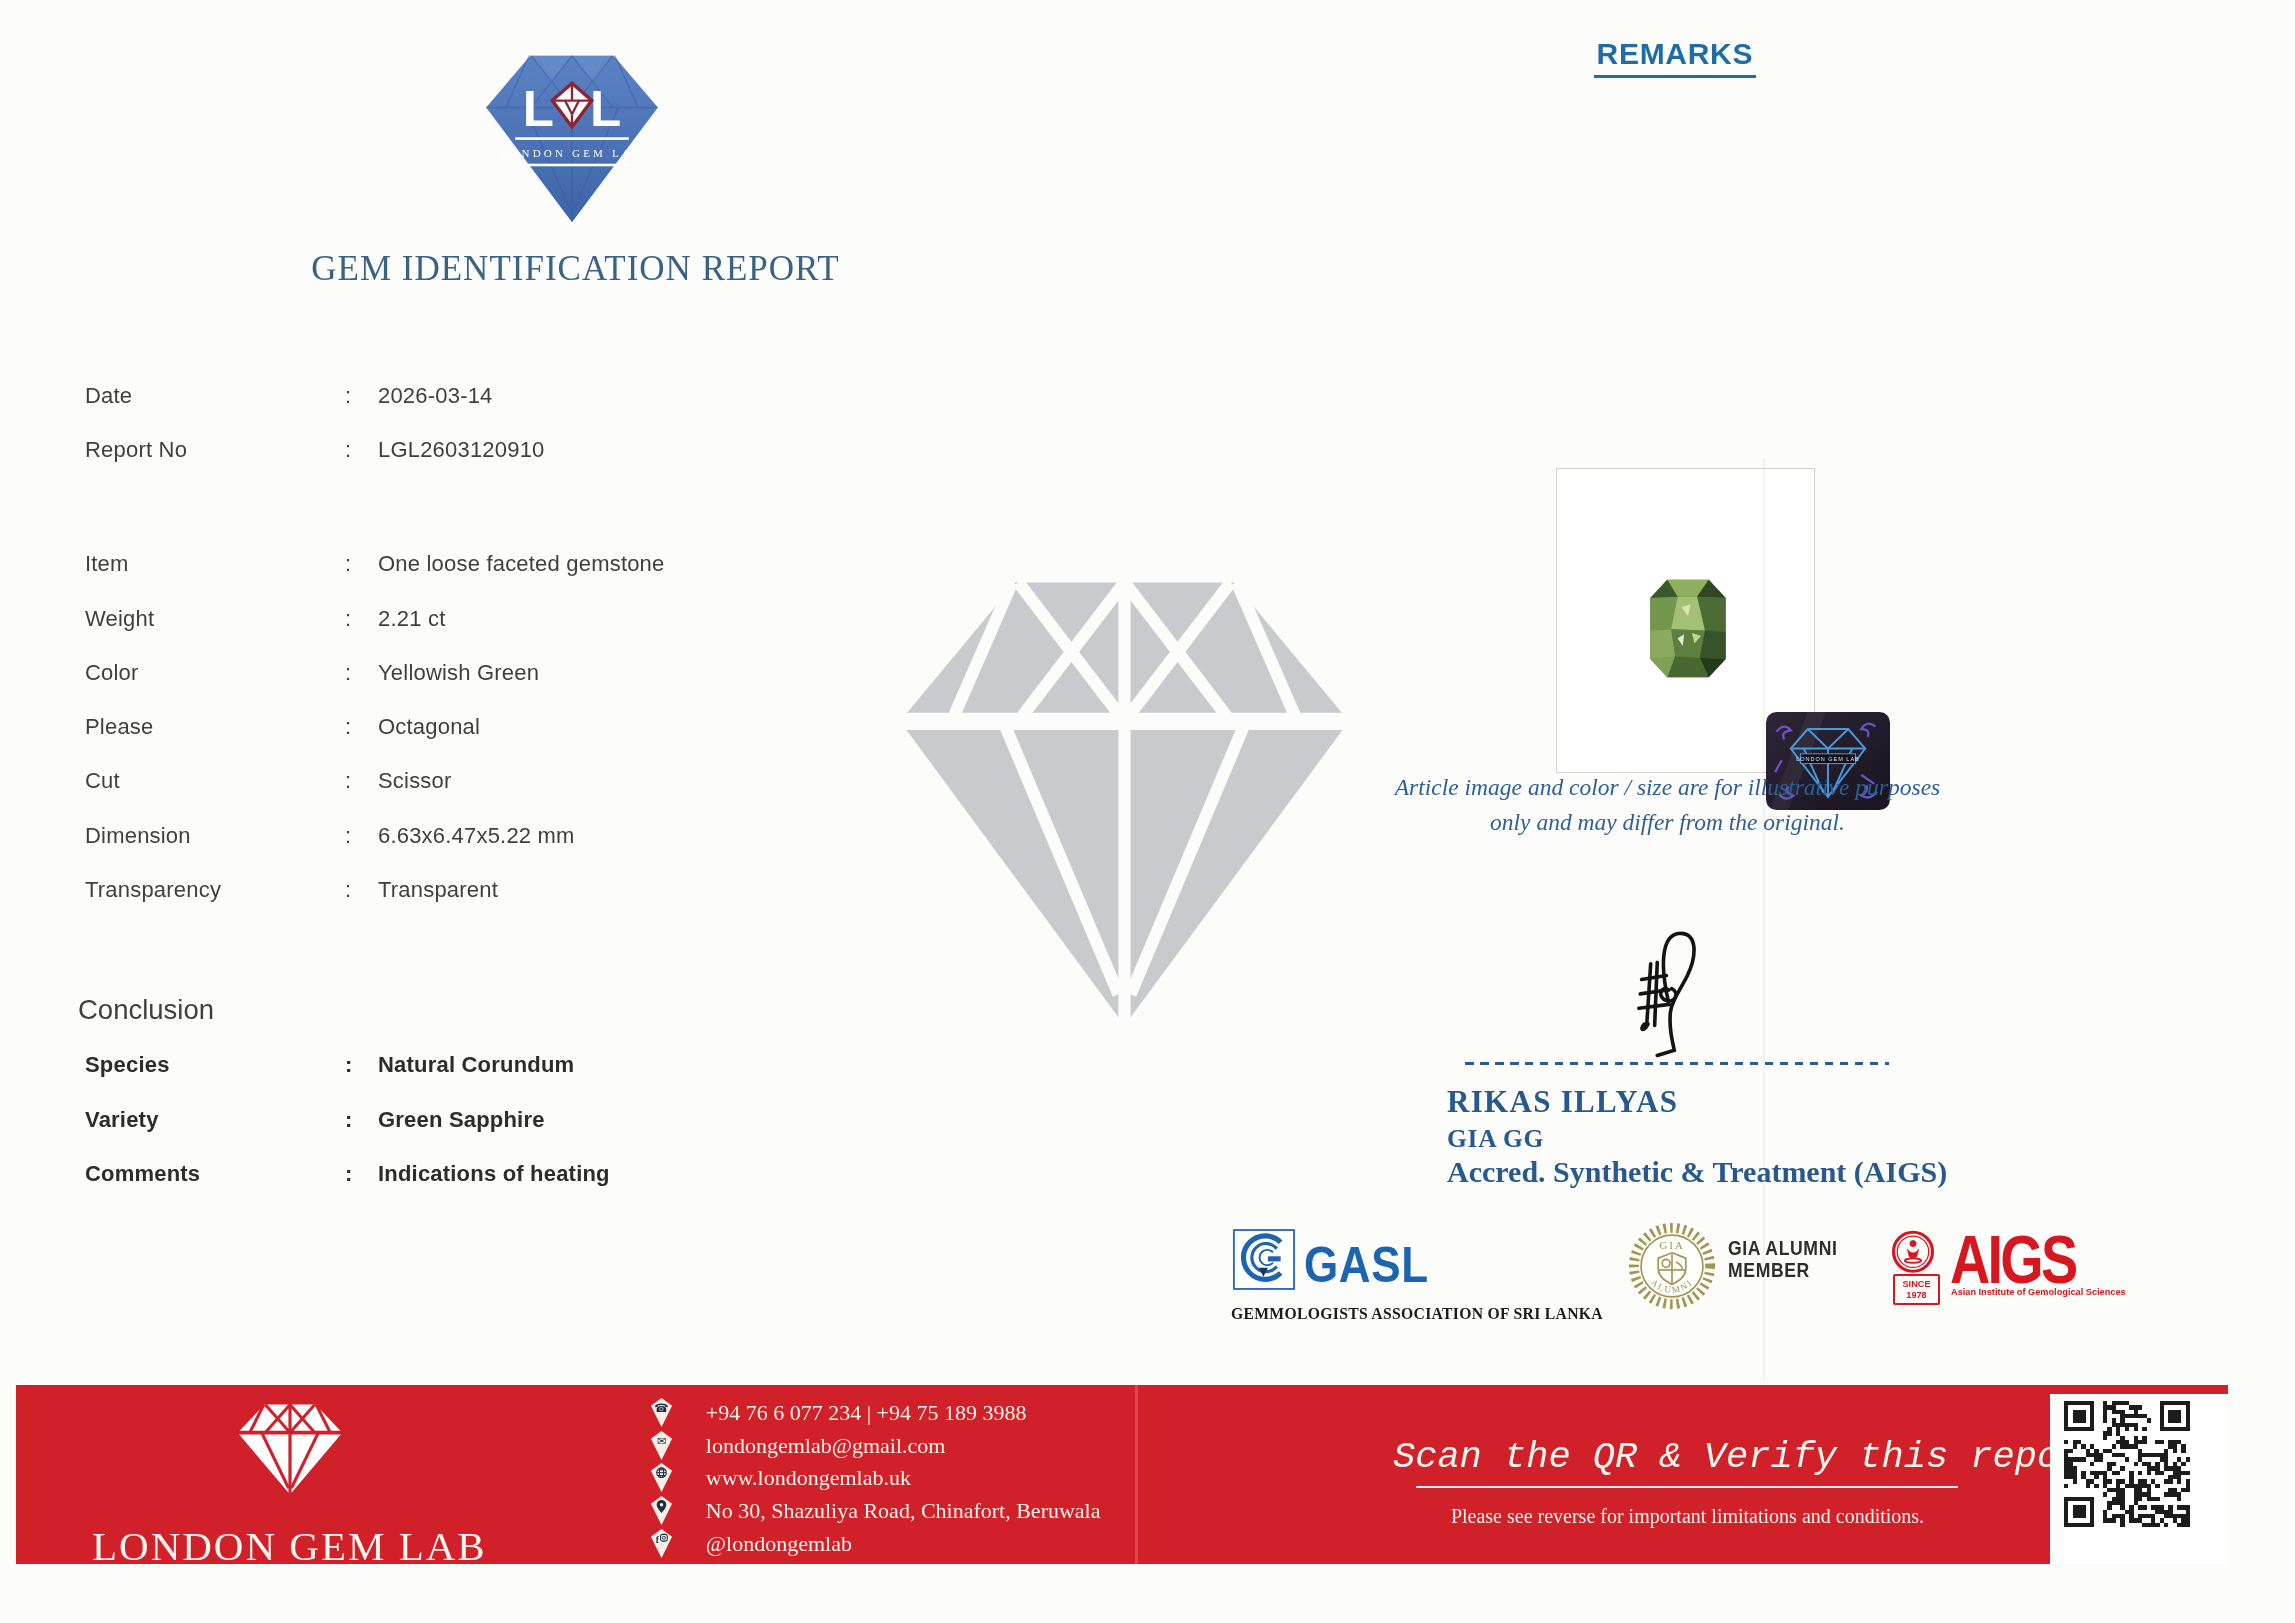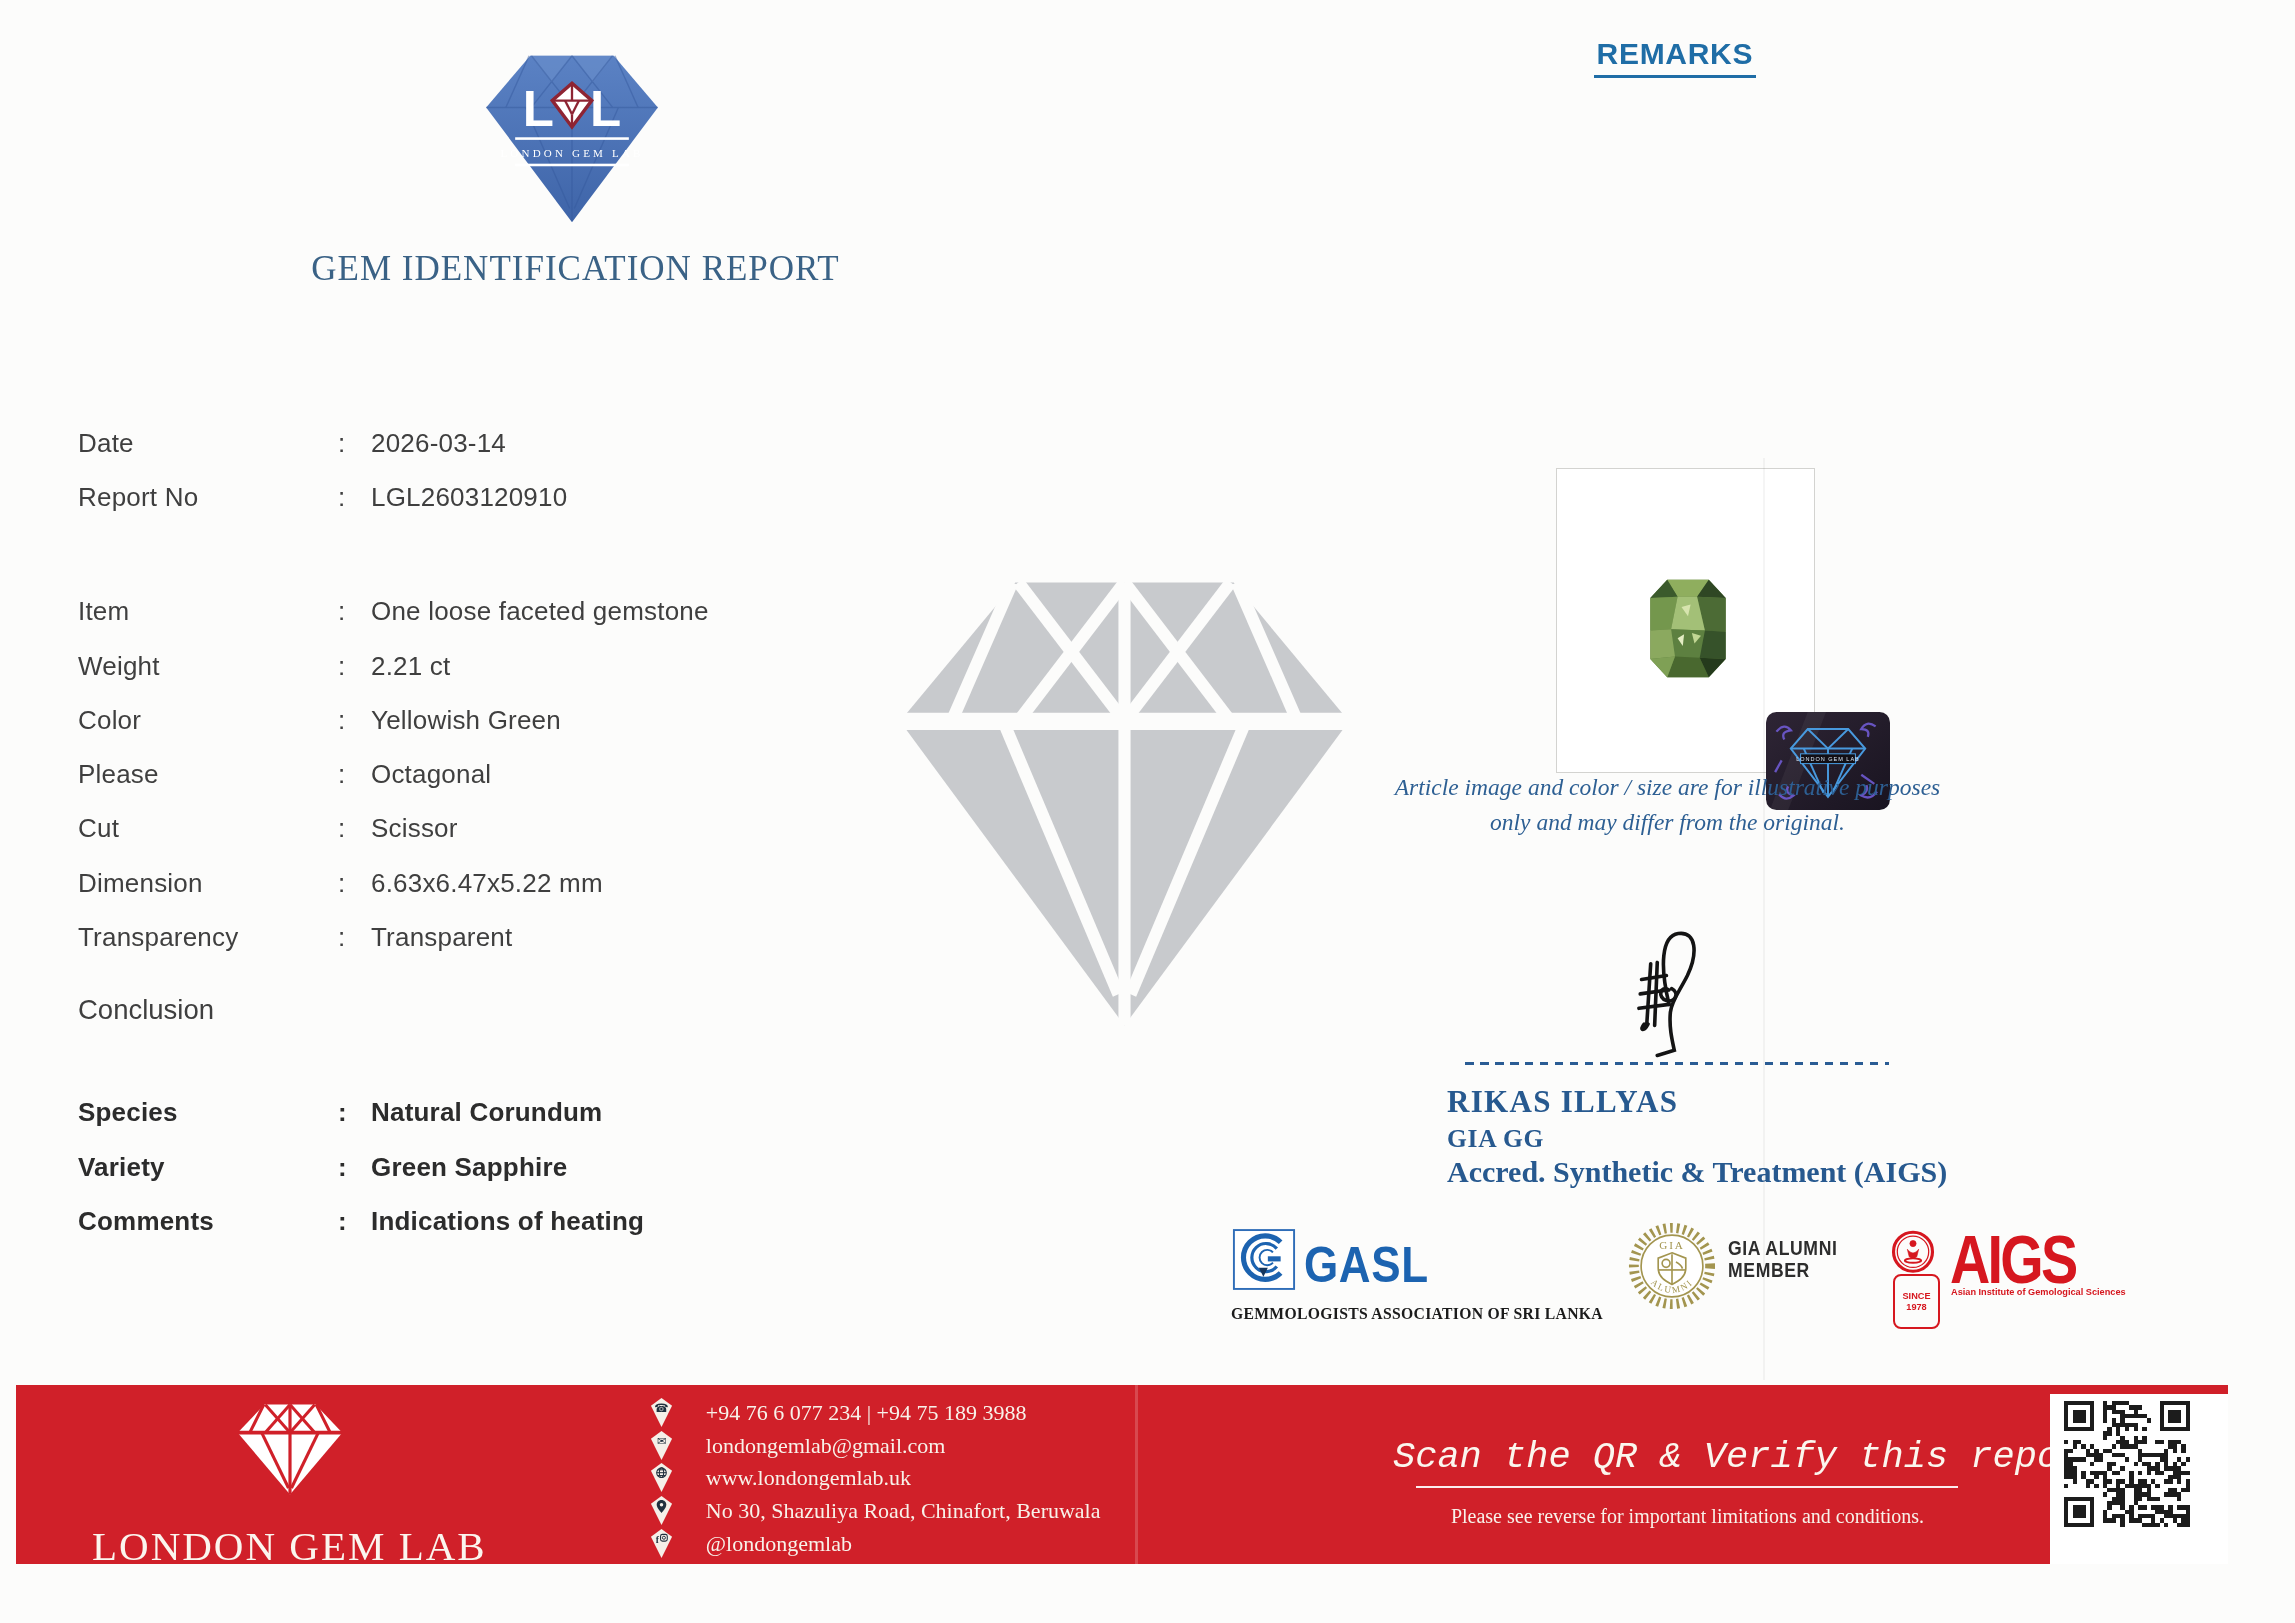--- a/index.html
+++ b/index.html
@@ -10,21 +10,21 @@
 
   
   .hlogo{left:485px;top:50px;width:174px;height:178px;}
   .title{left:281px;top:249px;width:589px;text-align:center;
          font-family:"Liberation Serif","DejaVu Serif",serif;
          font-size:35px;color:#3a6286;letter-spacing:1px;white-space:nowrap;}
   .remarks{left:1594px;top:37px;font-size:30px;font-weight:bold;color:#1f6da6;
            border-bottom:3.3px solid #1f6da6;padding:0 2.6px 3.9px 2.6px;letter-spacing:0.7px;}
 
   
-  .row{position:absolute;left:78px;display:flex;font-size:26px;color:#3f3f3f;letter-spacing:0.2px;white-space:nowrap;margin-top:45px;}
+  .row{position:absolute;left:85px;display:flex;font-size:22px;color:#3f3f3f;letter-spacing:0.2px;white-space:nowrap;}
   .row .lbl{width:260px;}
   .row .sep{width:33px;}
   .m0{top:383px}.m1{top:437px}
   .f0{top:551px}.f1{top:606px}.f2{top:660px}.f3{top:714px}
   .f4{top:768px}.f5{top:823px}.f6{top:877px}
   .concl{left:78px;top:994px;font-size:27.5px;color:#3f3f3f;}
   .c0{top:1052px}.c1{top:1107px}.c2{top:1161px}
   .bold{font-weight:bold;color:#2c2c2c;}
 
   
@@ -51,22 +51,22 @@
   
   .gasl-icon{left:1232px;top:1228px;width:64px;height:63px;}
   .gasl-text{left:1304px;top:1236px;font-size:50px;font-weight:bold;color:#1c63b0;
              transform:scaleX(.88);transform-origin:left top;letter-spacing:0.7px;}
   .gasl-cap{left:1231px;top:1305px;font-size:15.7px;font-weight:600;color:#1b1b1b;
             font-family:"Liberation Serif","DejaVu Serif",serif;letter-spacing:0.3px;white-space:nowrap;}
   .gia-seal{left:1626px;top:1220px;width:92px;height:92px;}
   .gia-text{left:1728px;top:1237px;font-size:20px;font-weight:bold;color:#2d2d2d;line-height:1.12;
             transform:scaleX(.88);transform-origin:left top;letter-spacing:0.7px;white-space:nowrap;}
   .aigs-icon{left:1891px;top:1229px;width:44px;height:48px;}
-  .aigs-since{left:1893px;top:1274px;width:47px;border:2px solid #d6171f;border-radius:8px;
-              text-align:center;font-size:9.2px;line-height:1.15;font-weight:bold;color:#d6171f;padding:15px 0;}
+  .aigs-since{left:1893px;top:1274px;width:47px;border:2px solid #d6171f;border-radius:2px;
+              text-align:center;font-size:9.2px;line-height:1.15;font-weight:bold;color:#d6171f;padding:3px 0;}
   .aigs-text{left:1950px;top:1220px;font-size:68px;font-weight:800;color:#d6171f;
              letter-spacing:-3.3px;transform:scaleX(.82);transform-origin:left top;}
   .aigs-cap{left:1951px;top:1287px;font-size:9.2px;font-weight:bold;color:#d6171f;white-space:nowrap;}
 
   
   .band{left:15.7px;top:1385px;width:2212px;height:179px;background:#d02029;}
   .flogo{left:237px;top:1402px;width:106px;height:95px;}
   .brand{left:92px;top:1522px;font-family:"Liberation Serif","DejaVu Serif",serif;
          font-size:41px;color:#fbf5ee;letter-spacing:2px;white-space:nowrap;}
   .crow{position:absolute;left:649px;display:flex;align-items:center;gap:11.8px;height:31px;}

